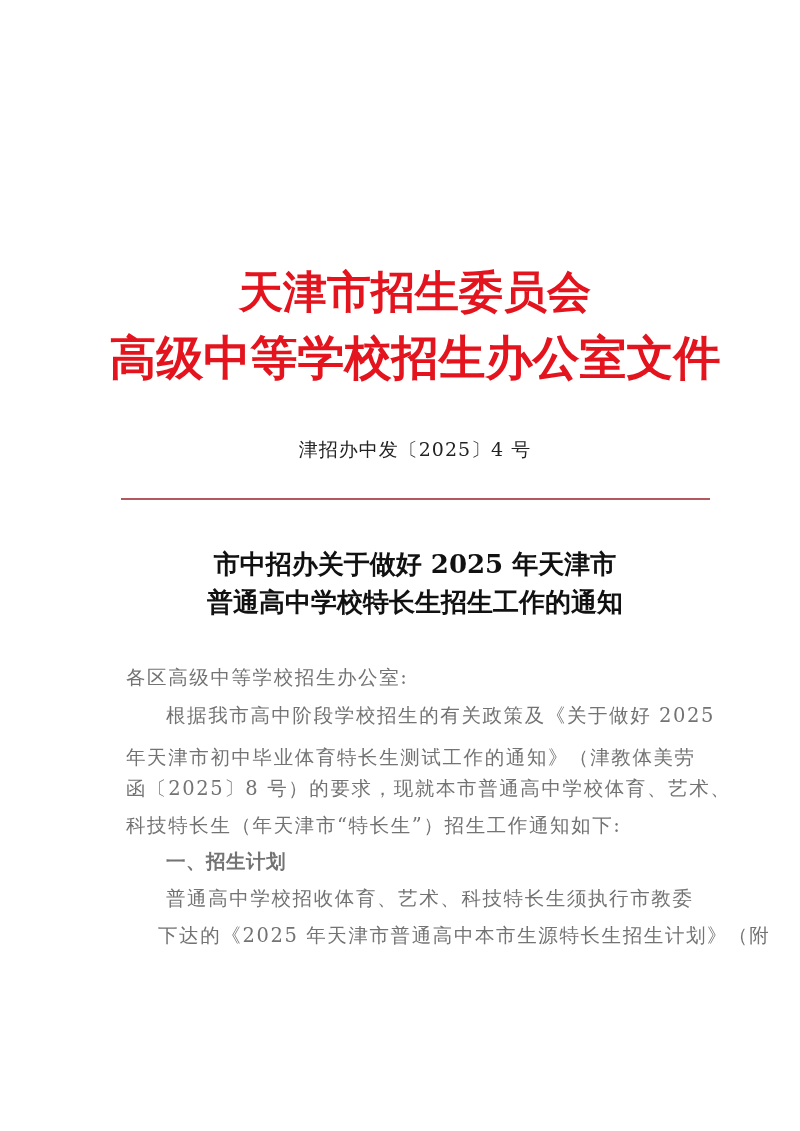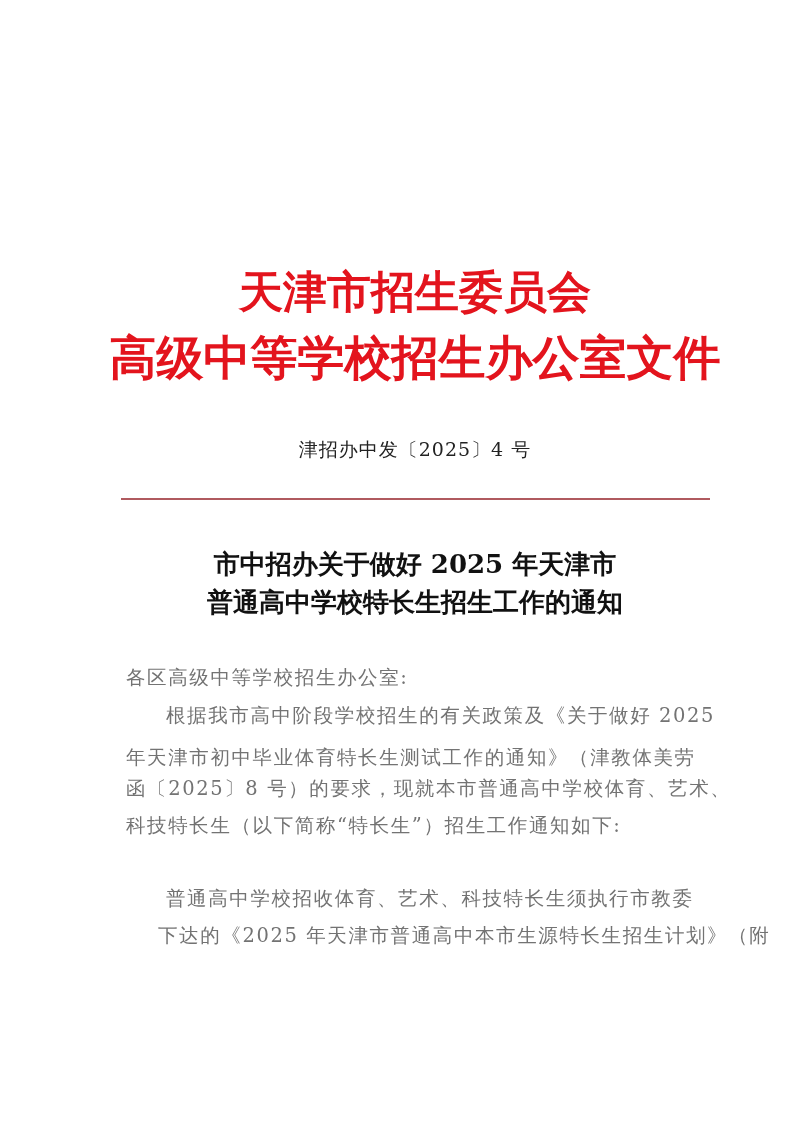--- a/index.html
+++ b/index.html
@@ -107,19 +107,20 @@
   <div class="divider"></div>
 
   <div class="doc-title t1">市中招办关于做好 2025 年天津市</div>
   <div class="doc-title t2">普通高中学校特长生招生工作的通知</div>
 
   <div class="body-text" style="top:668px;">各区高级中等学校招生办公室:</div>
 
   <div class="body-text indent" style="top:706px;">根据我市高中阶段学校招生的有关政策及《关于做好 2025</div>
   <div class="body-text" style="top:748px;">年天津市初中毕业体育特长生测试工作的通知》（津教体美劳</div>
   <div class="body-text" style="top:779px;text-align:right;">函〔2025〕8 号）的要求，现就本市普通高中学校体育、艺术、</div>
-  <div class="body-text" style="top:816px;">科技特长生（以下简称“特长生”）招生工作通知如下:</div>
+  <div class="body-text" style="top:816px;">科技特长生（年天津市“特长生”）招生工作通知如下:</div>
 
+  <div class="body-text heading" style="top:852px;">一、招生计划</div>
 
   <div class="body-text indent" style="top:889px;">普通高中学校招收体育、艺术、科技特长生须执行市教委</div>
   <div class="body-text" style="top:926px;margin-left:32px;">下达的《2025 年天津市普通高中本市生源特长生招生计划》（附</div>
 
 </div>
 
 </body></html>

